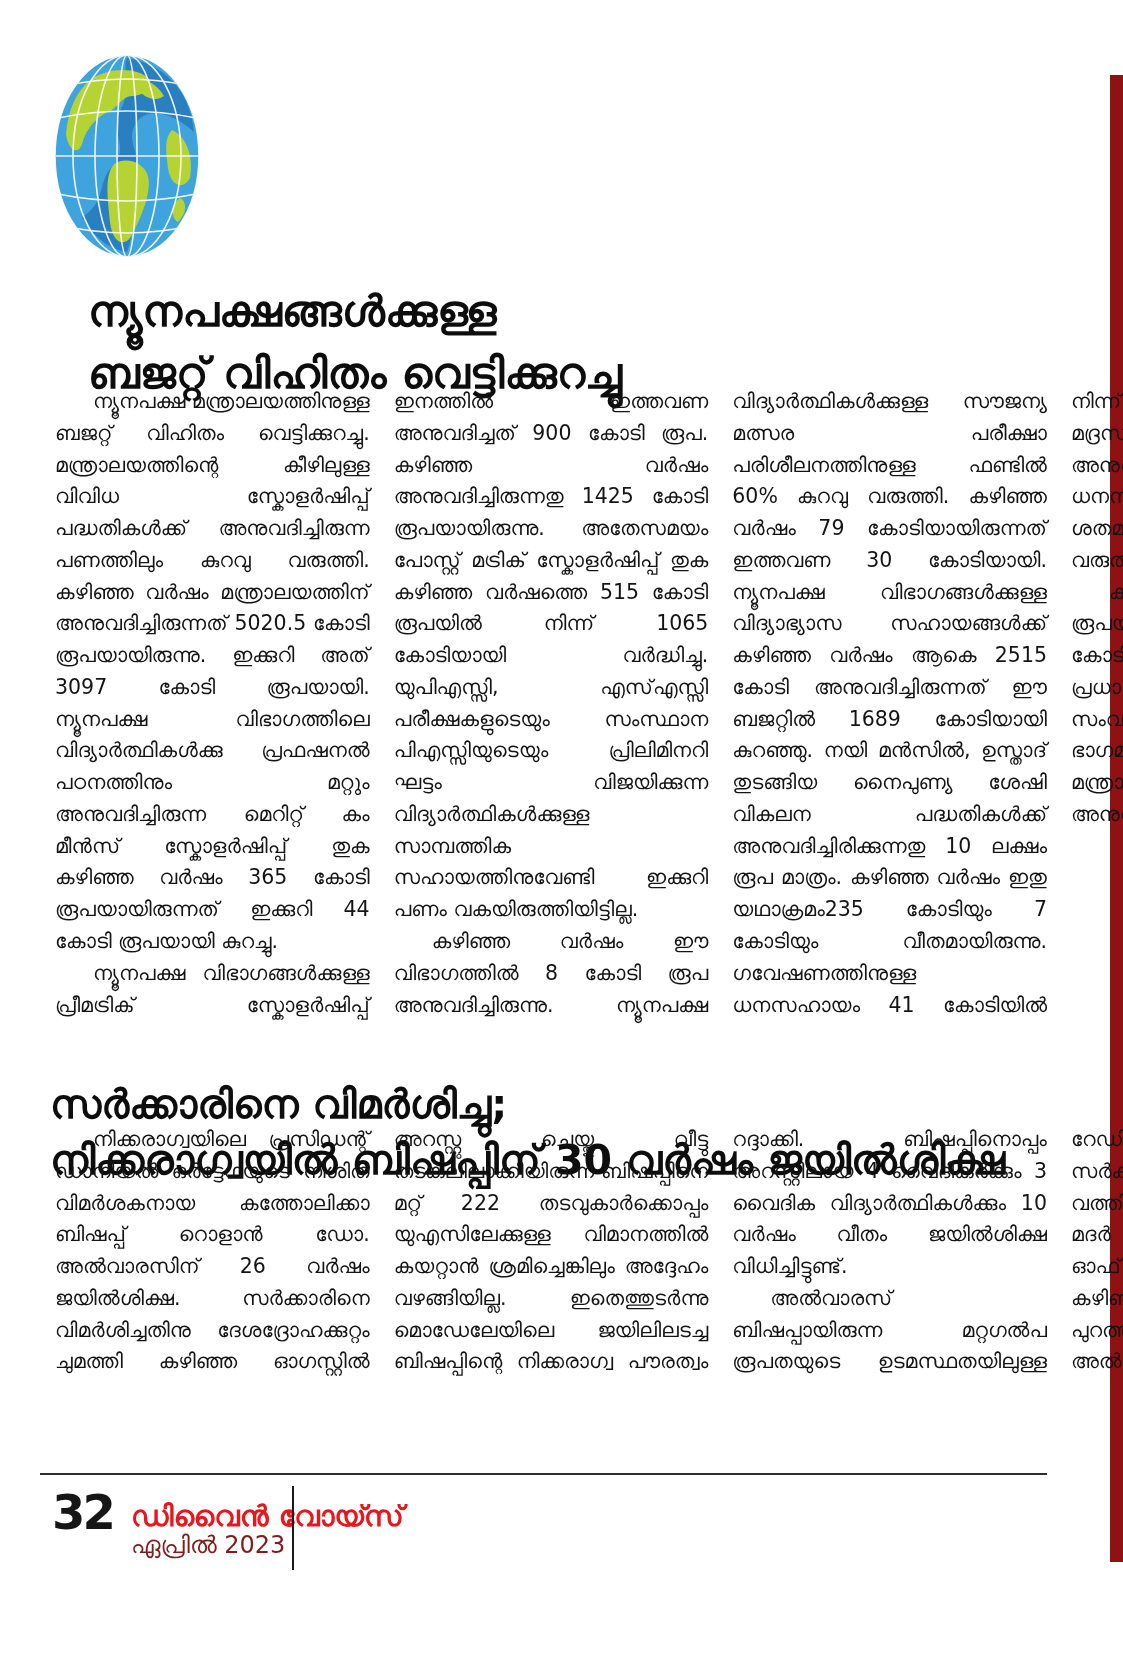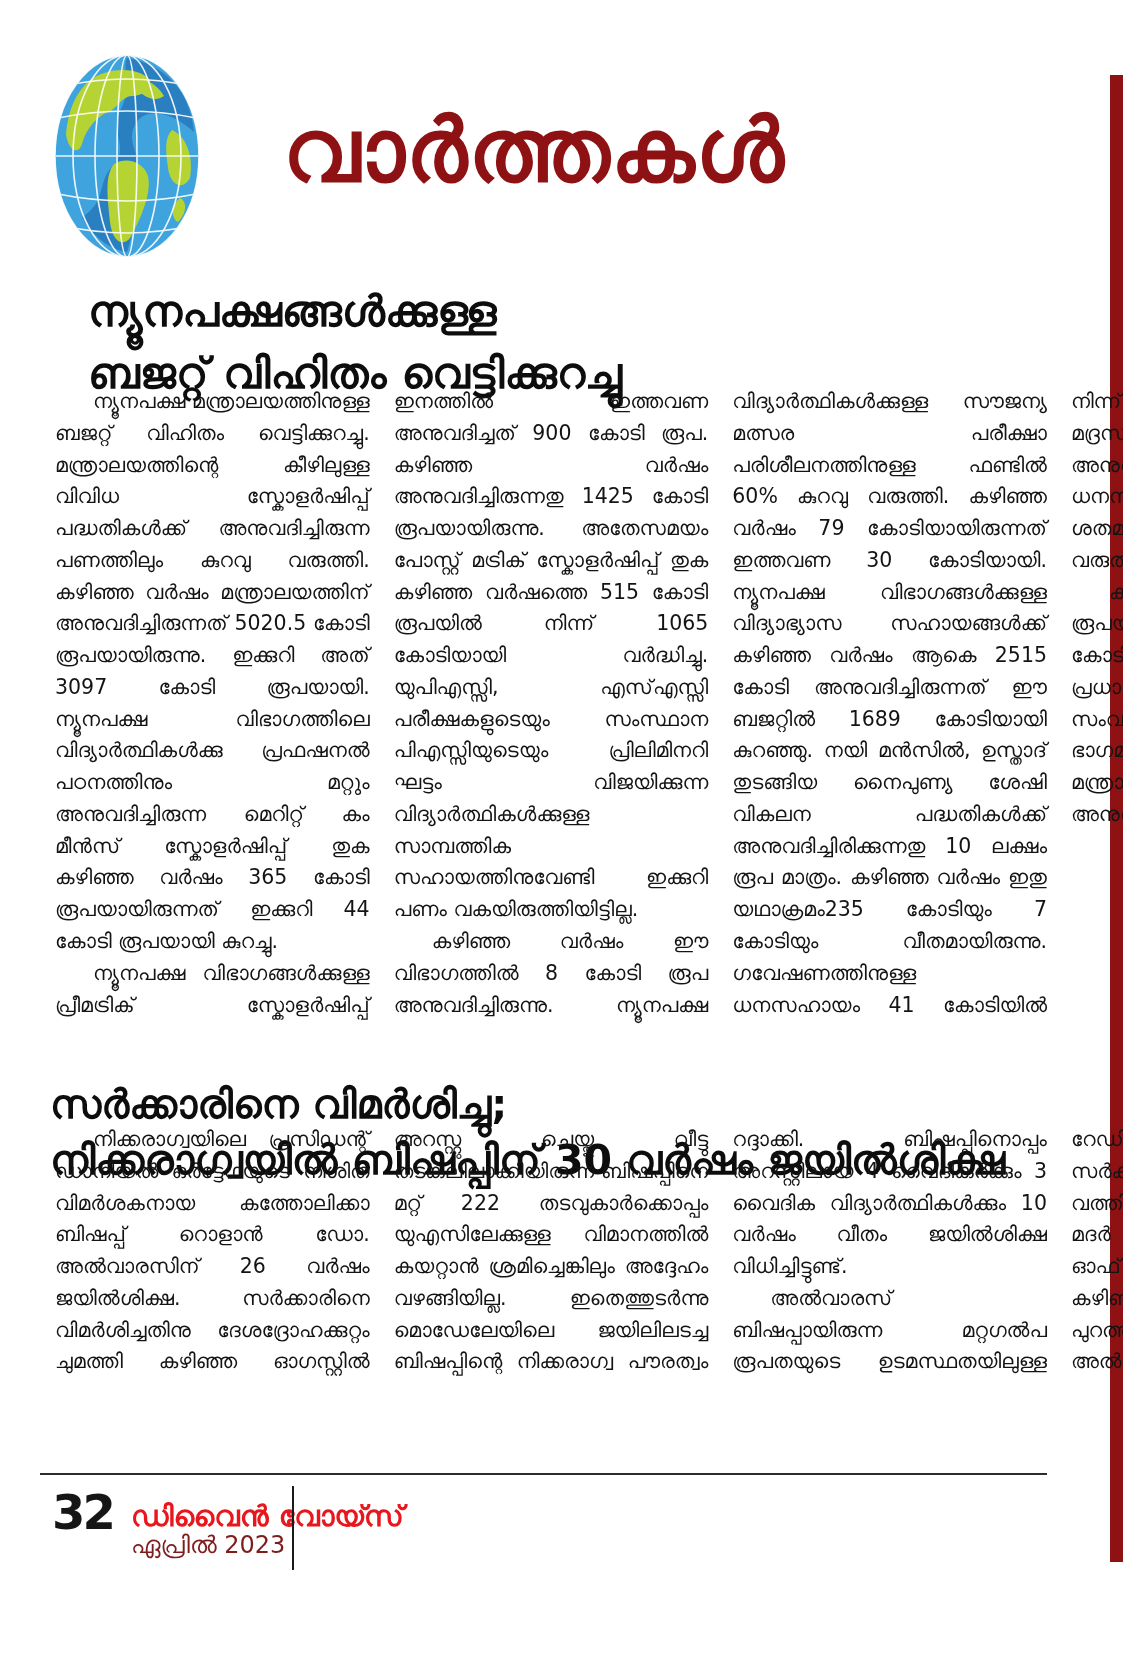--- a/index.html
+++ b/index.html
@@ -165,21 +165,20 @@
         <ellipse cx="75" cy="104" rx="32" ry="101"></ellipse>
         <ellipse cx="75" cy="104" rx="10" ry="101"></ellipse>
         <line x1="4" y1="104" x2="146" y2="104"></line>
         <path d="M6 66 Q75 52 144 66"></path>
         <path d="M12 34 Q75 20 138 34"></path>
         <path d="M6 142 Q75 156 144 142"></path>
         <path d="M12 174 Q75 188 138 174"></path>
       </g>
     </svg>
   </div>
-  <div class="masthead-title" style="color:#8e1113;">വാർത്തകൾ</div>
 
   <div class="a1-headline">
     <div>ന്യൂനപക്ഷങ്ങൾക്കുള്ള</div>
     <div>ബജറ്റ്  വിഹിതം  വെട്ടിക്കുറച്ചു</div>
   </div>
 
   <div class="body-cols a1-body">
     <p>ന്യൂനപക്ഷ മന്ത്രാലയത്തിനുള്ള ബജറ്റ് വിഹിതം വെട്ടിക്കുറച്ചു. മന്ത്രാലയത്തിന്റെ കീഴിലുള്ള വിവിധ സ്കോളർഷിപ്പ് പദ്ധതികൾക്ക് അനുവദിച്ചിരുന്ന പണത്തിലും കുറവു വരുത്തി. കഴിഞ്ഞ വർഷം മന്ത്രാലയത്തിന് അനുവദിച്ചിരുന്നത് 5020.5 കോടി രൂപയായിരുന്നു. ഇക്കുറി അത് 3097 കോടി രൂപയായി. ന്യൂനപക്ഷ വിഭാഗത്തിലെ വിദ്യാർത്ഥികൾക്കു പ്രഫഷനൽ പഠനത്തിനും മറ്റും അനുവദിച്ചിരുന്ന മെറിറ്റ് കം മീൻസ് സ്കോളർഷിപ്പ് തുക കഴിഞ്ഞ വർഷം 365 കോടി രൂപയായിരുന്നത് ഇക്കുറി 44 കോടി രൂപയായി കുറച്ചു.</p>
     <p>ന്യൂനപക്ഷ വിഭാഗങ്ങൾക്കുള്ള പ്രീമട്രിക് സ്കോളർഷിപ്പ് ഇനത്തിൽ ഇത്തവണ അനുവദിച്ചത് 900 കോടി രൂപ. കഴിഞ്ഞ വർഷം അനുവദിച്ചിരുന്നതു 1425 കോടി രൂപയായിരുന്നു. അതേസമയം പോസ്റ്റ് മട്രിക് സ്കോളർഷിപ്പ് തുക കഴിഞ്ഞ വർഷത്തെ 515 കോടി രൂപയിൽ നിന്ന് 1065 കോടിയായി വർദ്ധിച്ചു. യുപിഎസ്സി, എസ്എസ്സി പരീക്ഷകളുടെയും സംസ്ഥാന പിഎസ്സിയുടെയും പ്രിലിമിനറി ഘട്ടം വിജയിക്കുന്ന വിദ്യാർത്ഥികൾക്കുള്ള സാമ്പത്തിക സഹായത്തിനുവേണ്ടി ഇക്കുറി പണം വകയിരുത്തിയിട്ടില്ല.</p>
     <p>കഴിഞ്ഞ വർഷം ഈ വിഭാഗത്തിൽ 8 കോടി രൂപ അനുവദിച്ചിരുന്നു. ന്യൂനപക്ഷ വിദ്യാർത്ഥികൾക്കുള്ള സൗജന്യ മത്സര പരീക്ഷാ പരിശീലനത്തിനുള്ള ഫണ്ടിൽ 60% കുറവു വരുത്തി. കഴിഞ്ഞ വർഷം 79 കോടിയായിരുന്നത് ഇത്തവണ 30 കോടിയായി. ന്യൂനപക്ഷ വിഭാഗങ്ങൾക്കുള്ള വിദ്യാഭ്യാസ സഹായങ്ങൾക്ക് കഴിഞ്ഞ വർഷം ആകെ 2515 കോടി അനുവദിച്ചിരുന്നത് ഈ ബജറ്റിൽ 1689 കോടിയായി കുറഞ്ഞു. നയി മൻസിൽ, ഉസ്താദ് തുടങ്ങിയ നൈപുണ്യ ശേഷി വികലന പദ്ധതികൾക്ക് അനുവദിച്ചിരിക്കുന്നതു 10 ലക്ഷം രൂപ മാത്രം. കഴിഞ്ഞ വർഷം ഇതു യഥാക്രമം235 കോടിയും 7 കോടിയും വീതമായിരുന്നു. ഗവേഷണത്തിനുള്ള ധനസഹായം 41 കോടിയിൽ നിന്ന് 20 കോടിയായി കുറച്ചു. മദ്രസകൾക്കും മറ്റും അനുവദിച്ചിരുന്ന ധനസഹായത്തിൽ 93 ശതമാനമാണു കുറവു വരുത്തിയത്.</p>

